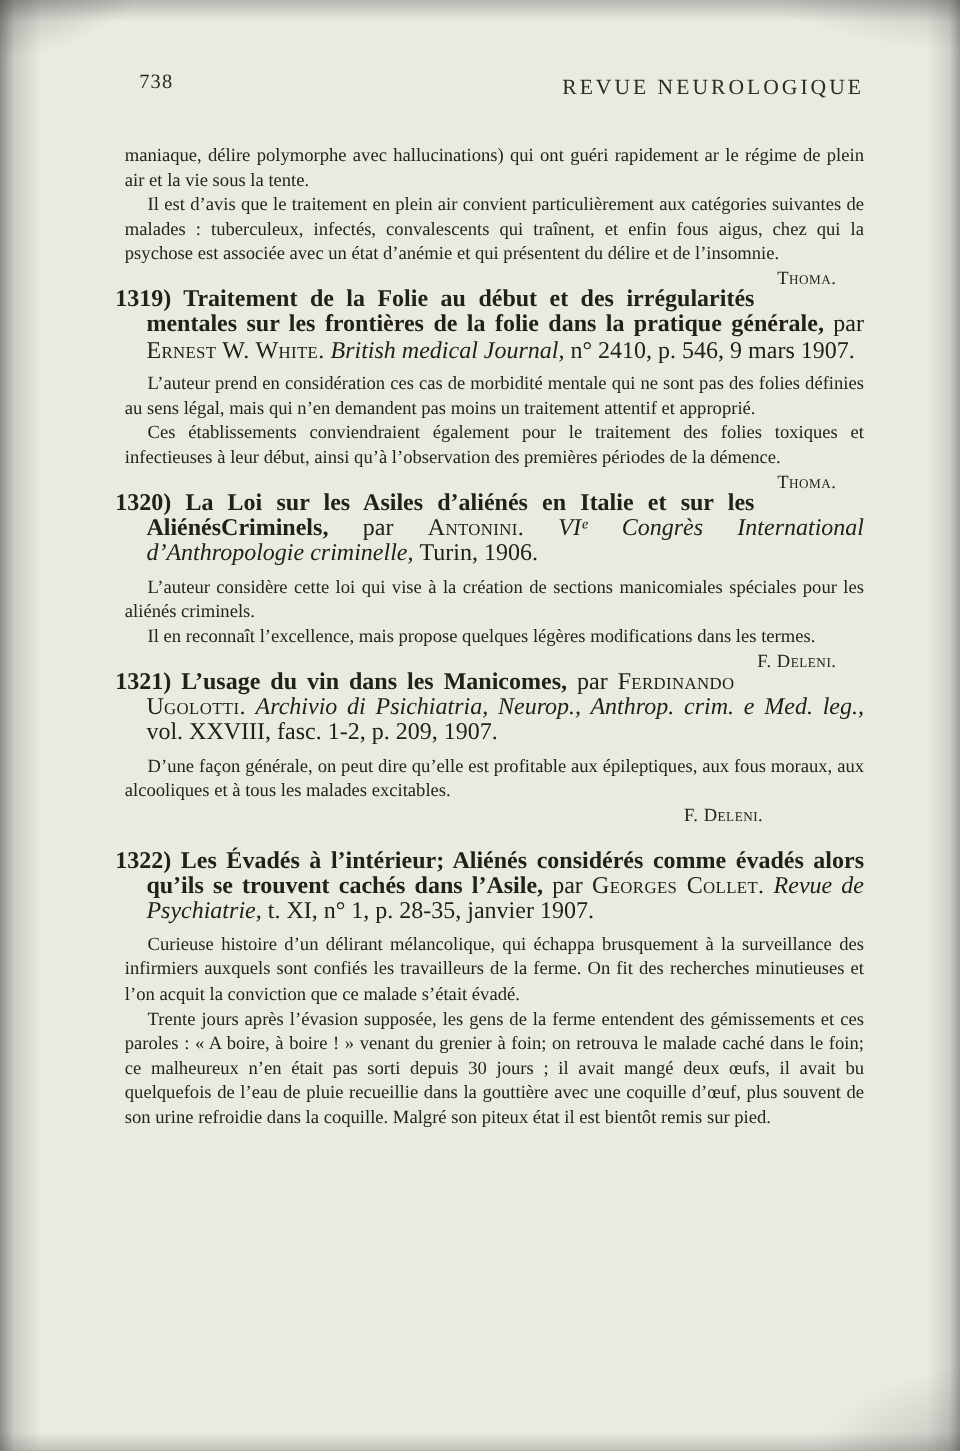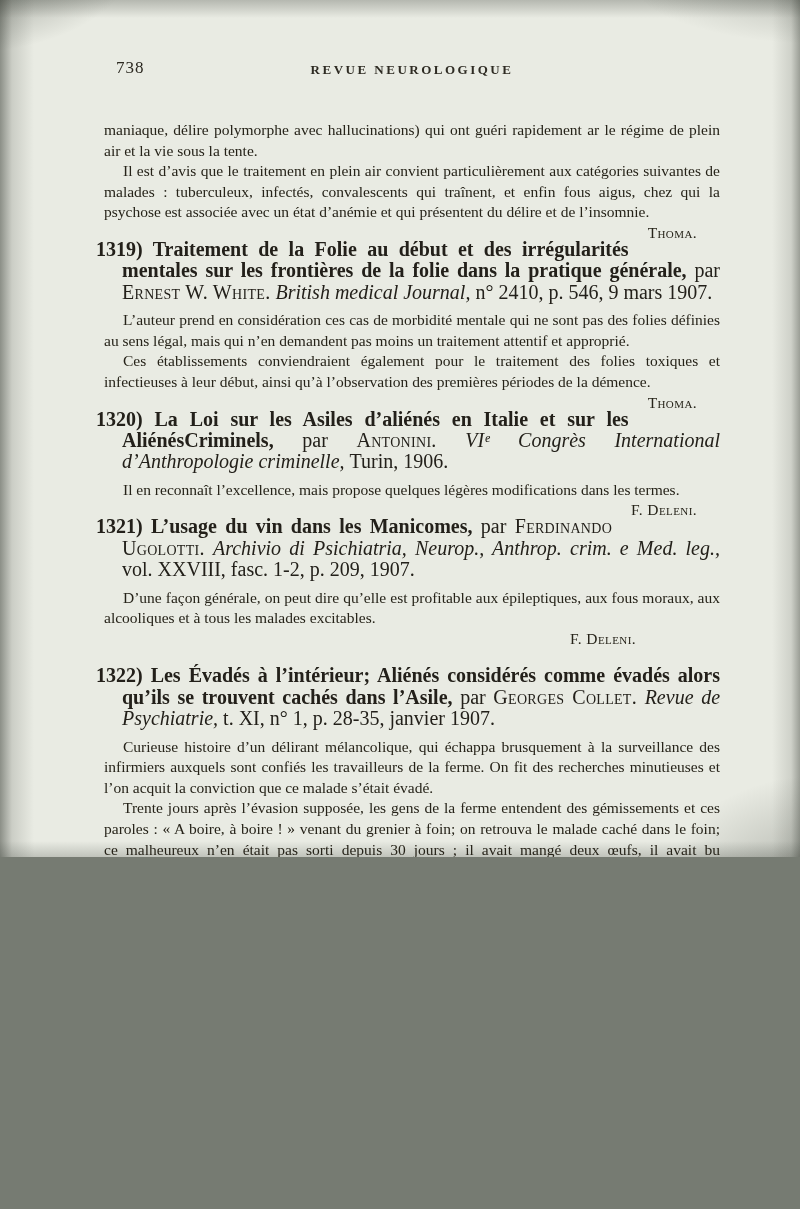--- a/index.html
+++ b/index.html
@@ -4,21 +4,21 @@
 <style>
   * { box-sizing: border-box; }
   html, body { margin: 0; padding: 0; }
   body {
     background: #767b72;
     font-family: "Liberation Serif", "DejaVu Serif", serif;
     -webkit-font-smoothing: antialiased;
   }
   .page {
     width: 800px;
-    height: 857px;
+    height: 1209px;
     position: relative;
     overflow: hidden;
     margin: 0 auto;
     color: #262319;
     background:
       radial-gradient(ellipse 240px 130px at -40px -40px, rgba(47,52,44,.55), rgba(47,52,44,0) 72%),
       radial-gradient(ellipse 280px 90px at 104% -20px, rgba(47,52,44,.30), rgba(47,52,44,0) 72%),
       radial-gradient(ellipse 220px 150px at 103% 103%, rgba(47,52,44,.32), rgba(47,52,44,0) 72%),
       linear-gradient(90deg, rgba(47,52,44,.50) 0px, rgba(47,52,44,.16) 12px, rgba(47,52,44,0) 34px),
       linear-gradient(270deg, rgba(47,52,44,.42) 0px, rgba(47,52,44,.14) 9px, rgba(47,52,44,0) 28px),
@@ -36,23 +36,23 @@
   .folio {
     position: absolute;
     left: 12px;
     top: 0;
     font-size: 17px;
     letter-spacing: 1px;
     color: #2b2820;
   }
   .journal {
     display: block;
-    text-align: center;
-    font-size: 13px;
-    font-weight: bold;
+    text-align: right;
+    font-size: 18px;
+    font-weight: normal;
     letter-spacing: 2.5px;
     padding-top: 4px;
     color: #2e2b23;
   }
   .text-block {
     position: absolute;
     left: 104px;
     top: 120px;
     width: 616px;
     font-size: 15.5px;
@@ -132,20 +132,21 @@
 
     <section class="abstract">
       <h2 class="entry-heading">
         <span class="entry-number">1320)</span>
         <span class="entry-title">La Loi sur les Asiles d’aliénés en Italie et sur les AliénésCriminels,</span>
         <span class="byline-prefix">par</span>
         <span class="author">Antonini.</span>
         <span class="source">VIᵉ Congrès International d’Anthropologie criminelle,</span>
         <span class="source-detail">Turin, 1906.</span>
       </h2>
+      <p class="para">L’auteur considère cette loi qui vise à la création de sections manicomiales spéciales pour les aliénés criminels.</p>
       <p class="para"><span>Il en reconnaît l’excellence, mais propose quelques légères modifications dans les termes.</span><span class="sig">F. Deleni.</span></p>
     </section>
 
     <section class="abstract">
       <h2 class="entry-heading">
         <span class="entry-number">1321)</span>
         <span class="entry-title">L’usage du vin dans les Manicomes,</span>
         <span class="byline-prefix">par</span>
         <span class="author">Ferdinando Ugolotti.</span>
         <span class="source">Archivio di Psichiatria, Neurop., Anthrop. crim. e Med. leg.,</span>

